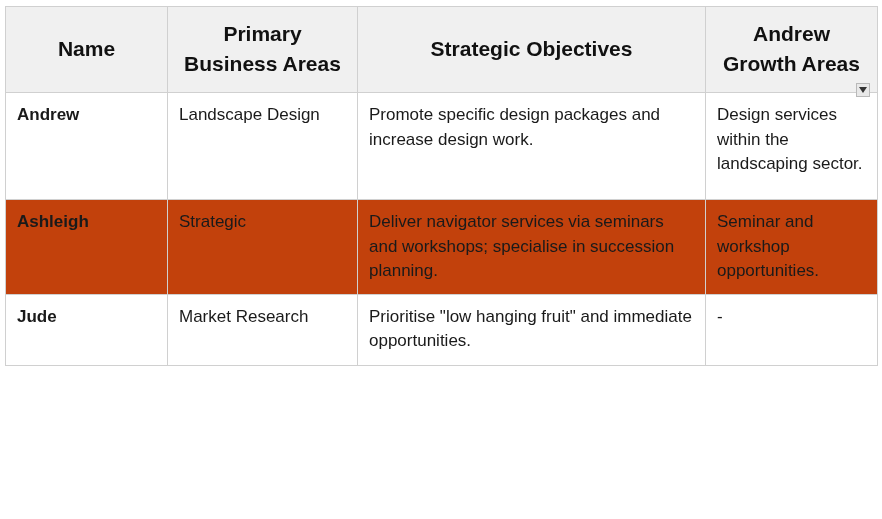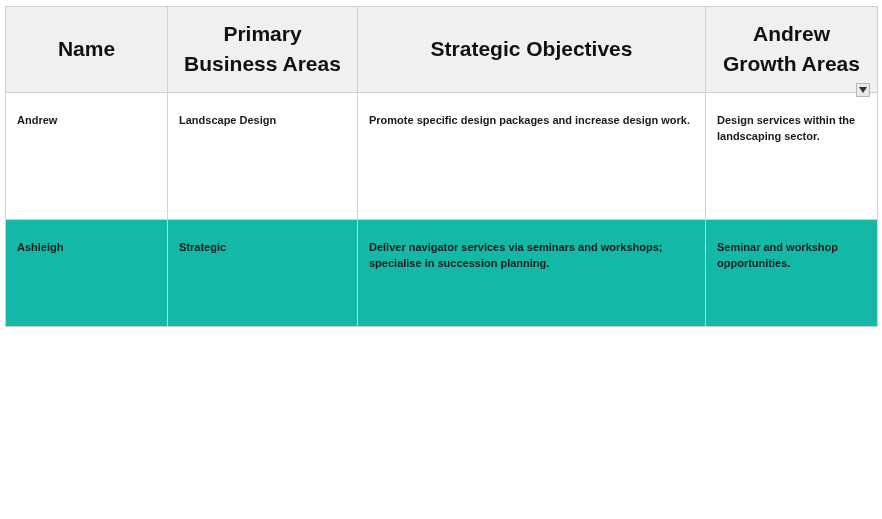--- a/index.html
+++ b/index.html
@@ -23,51 +23,51 @@
   table.data-table {
     border-collapse: collapse;
     width: 872px;
     margin: 6px 5px 0 5px;
     table-layout: fixed;
   }
   table.data-table th,
   table.data-table td {
     border: 1px solid #d0d0d0;
     vertical-align: top;
-    padding: 20px 11px;
-    font-size: 11px;
+    padding: 10px 11px;
+    font-size: 17px;
     line-height: 1.45;
   }
   table.data-table thead th {
     background: #f0f0f0;
     text-align: center;
     vertical-align: middle;
     font-weight: bold;
     font-size: 21px;
     padding: 12px 8px;
     color: #111;
   }
   col.c-name { width: 162px; }
   col.c-area { width: 190px; }
   col.c-obj  { width: 348px; }
   col.c-grow { width: 172px; }
 
   tbody tr.row-shaded td {
-    background: #14b8a6;
+    background: #c2410c;
   }
   tbody tr.row-plain td {
     background: #ffffff;
   }
   td.cell-name {
     font-weight: bold;
   }
   td.cell-area,
   td.cell-obj,
   td.cell-grow {
-    font-weight: bold;
+    font-weight: normal;
   }
   tbody tr.h-tall td { height: 86px; }
   tbody tr.h-mid td  { height: 66px; }
   tbody tr.h-short td { height: 50px; }
 
   .scroll-arrow {
     position: absolute;
     top: 77px;
     right: 12px;
     width: 14px;
@@ -107,20 +107,26 @@
         <td class="cell-area">Landscape Design</td>
         <td class="cell-obj">Promote specific design packages and increase design work.</td>
         <td class="cell-grow">Design services within the landscaping sector.</td>
       </tr>
       <tr class="row-shaded h-mid">
         <td class="cell-name">Ashleigh</td>
         <td class="cell-area">Strategic</td>
         <td class="cell-obj">Deliver navigator services via seminars and workshops; specialise in succession planning.</td>
         <td class="cell-grow">Seminar and workshop opportunities.</td>
       </tr>
+      <tr class="row-plain h-short">
+        <td class="cell-name">Jude</td>
+        <td class="cell-area">Market Research</td>
+        <td class="cell-obj">Prioritise "low hanging fruit" and immediate opportunities.</td>
+        <td class="cell-grow">-</td>
+      </tr>
     </tbody>
   </table>
 
   <div class="scroll-arrow">
     <svg width="8" height="6" viewBox="0 0 8 6" aria-hidden="true">
       <polygon points="0,0 8,0 4,6" fill="#333333"></polygon>
     </svg>
   </div>
 
 </div>

